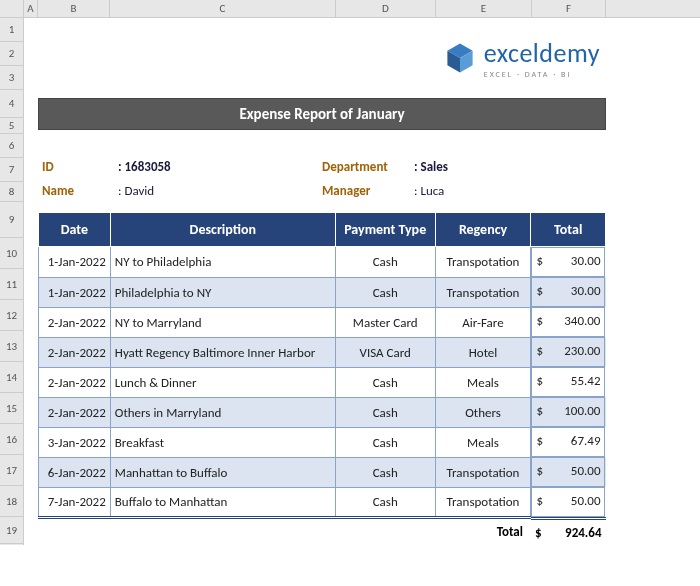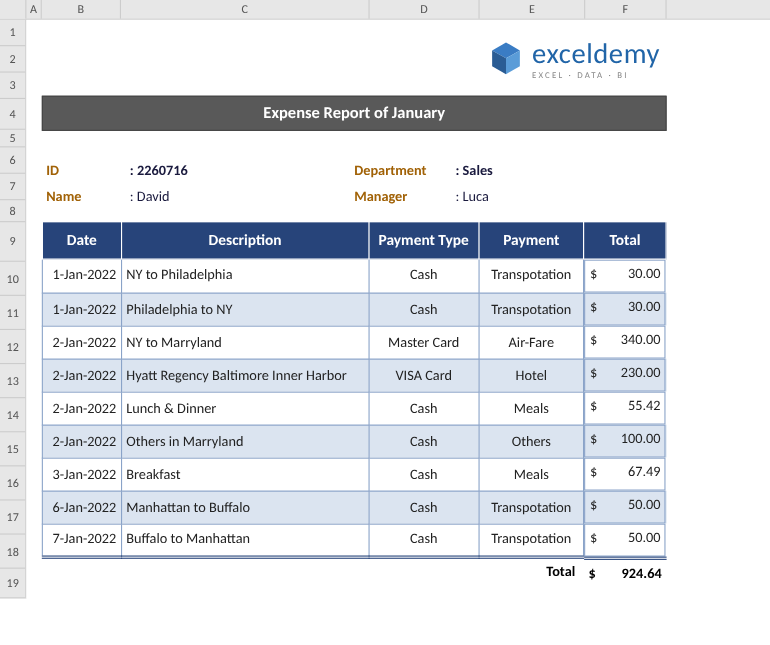--- a/index.html
+++ b/index.html
@@ -16,21 +16,21 @@
     .col-E { width: 96px; }
     .col-F { width: 74px; }
     
     .row-area { display: flex; }
     .row-headers { width: 24px; background: #e7e7e7; border-right: 1px solid #ccc; flex-shrink: 0; }
     .row-header { text-align: center; font-size: 11px; color: #555; border-bottom: 1px solid #ccc; display: flex; align-items: center; justify-content: center; }
     
     .grid { flex: 1; position: relative; background: #fff; }
     
     .content-area { margin-left: 14px; width: 568px; }
-    .logo-row { display: flex; justify-content: flex-end; align-items: center; height: 69px; padding-right: 6px; }
+    .logo-row { display: flex; justify-content: flex-end; align-items: center; height: 80px; padding-right: 6px; }
     .logo { display: flex; align-items: center; gap: 6px; }
     .logo-cube { width: 36px; height: 36px; }
     .logo-text-main { font-size: 26px; font-weight: 500; color: #2165a8; letter-spacing: 0.5px; }
     .logo-text-sub { font-size: 8px; color: #888; letter-spacing: 2px; }
     
     .title-bar { background: #595959; color: #fff; font-weight: bold; text-align: center; padding: 6px; font-size: 15px; border: 1px solid #444; }
     
     .info-grid { display: flex; padding: 8px 4px 10px 4px; }
     .info-col { flex: 1; }
     .info-row { display: flex; height: 24px; align-items: center; font-size: 13px; color: #1a1a3e; }
@@ -109,21 +109,21 @@
         </div>
 
         <div class="title-bar">Expense Report of January</div>
 
         <div style="height:16px"></div>
 
         <div class="info-grid">
           <div class="info-col">
             <div class="info-row">
               <span class="info-label">ID</span>
-              <span class="info-value bold">: 2260716</span>
+              <span class="info-value bold">: 1683058</span>
             </div>
             <div class="info-row">
               <span class="info-label">Name</span>
               <span class="info-value">: David</span>
             </div>
           </div>
           <div class="info-col">
             <div class="info-row">
               <span class="info-label" style="width:92px">Department</span>
               <span class="info-value bold">: Sales</span>
@@ -134,21 +134,21 @@
             </div>
           </div>
         </div>
 
         <table class="data-table">
           <tbody>
               <tr class="th-row">
             <td style="width:72px">Date</td>
             <td style="width:226px">Description</td>
             <td style="width:100px">Payment Type</td>
-            <td style="width:96px">Payment</td>
+            <td style="width:96px">Regency</td>
             <td style="width:74px">Total</td>
           </tr>
           </tbody>
             <tbody id="table-body">
               <tr class="tb-row">
                 <td class="td-date">1-Jan-2022</td>
                 <td class="td-desc">NY to Philadelphia</td>
                 <td class="td-pay">Cash</td>
                 <td class="td-cat">Transpotation</td>
                 <td class="td-total">

